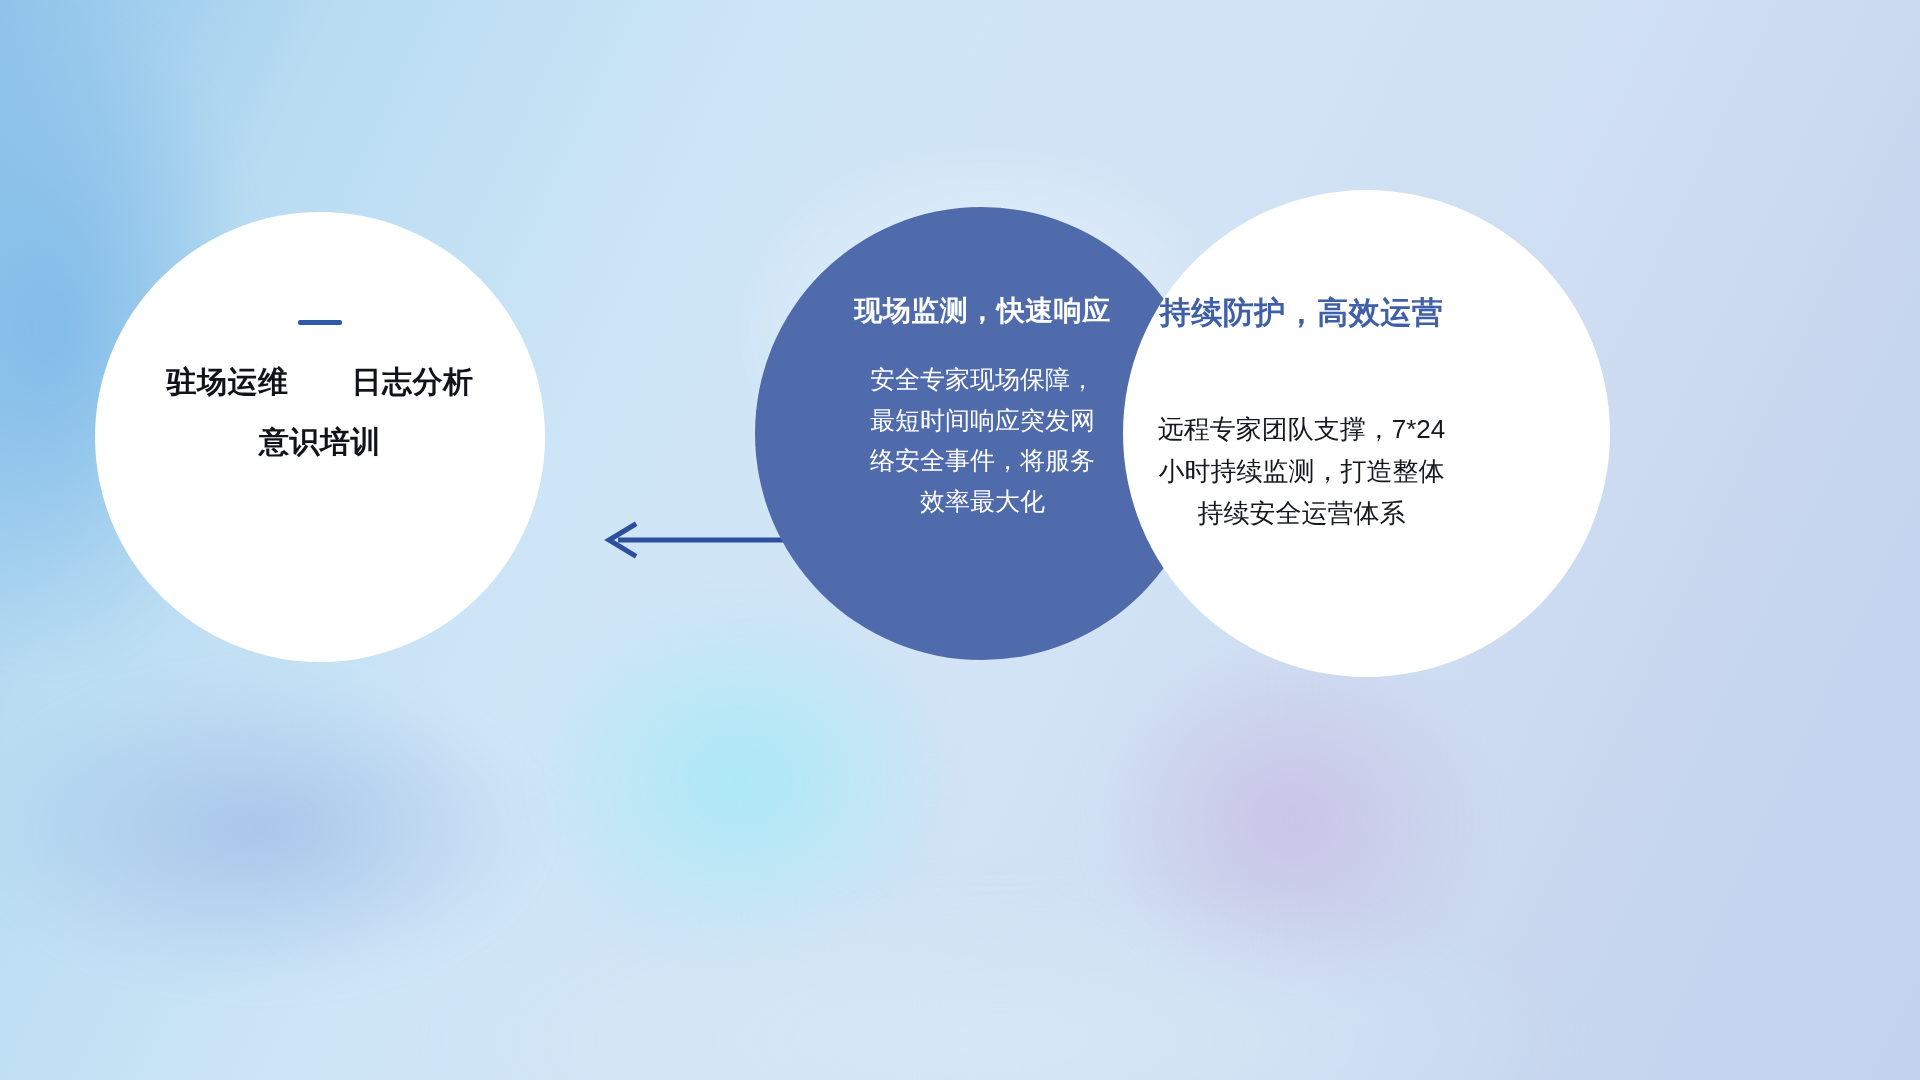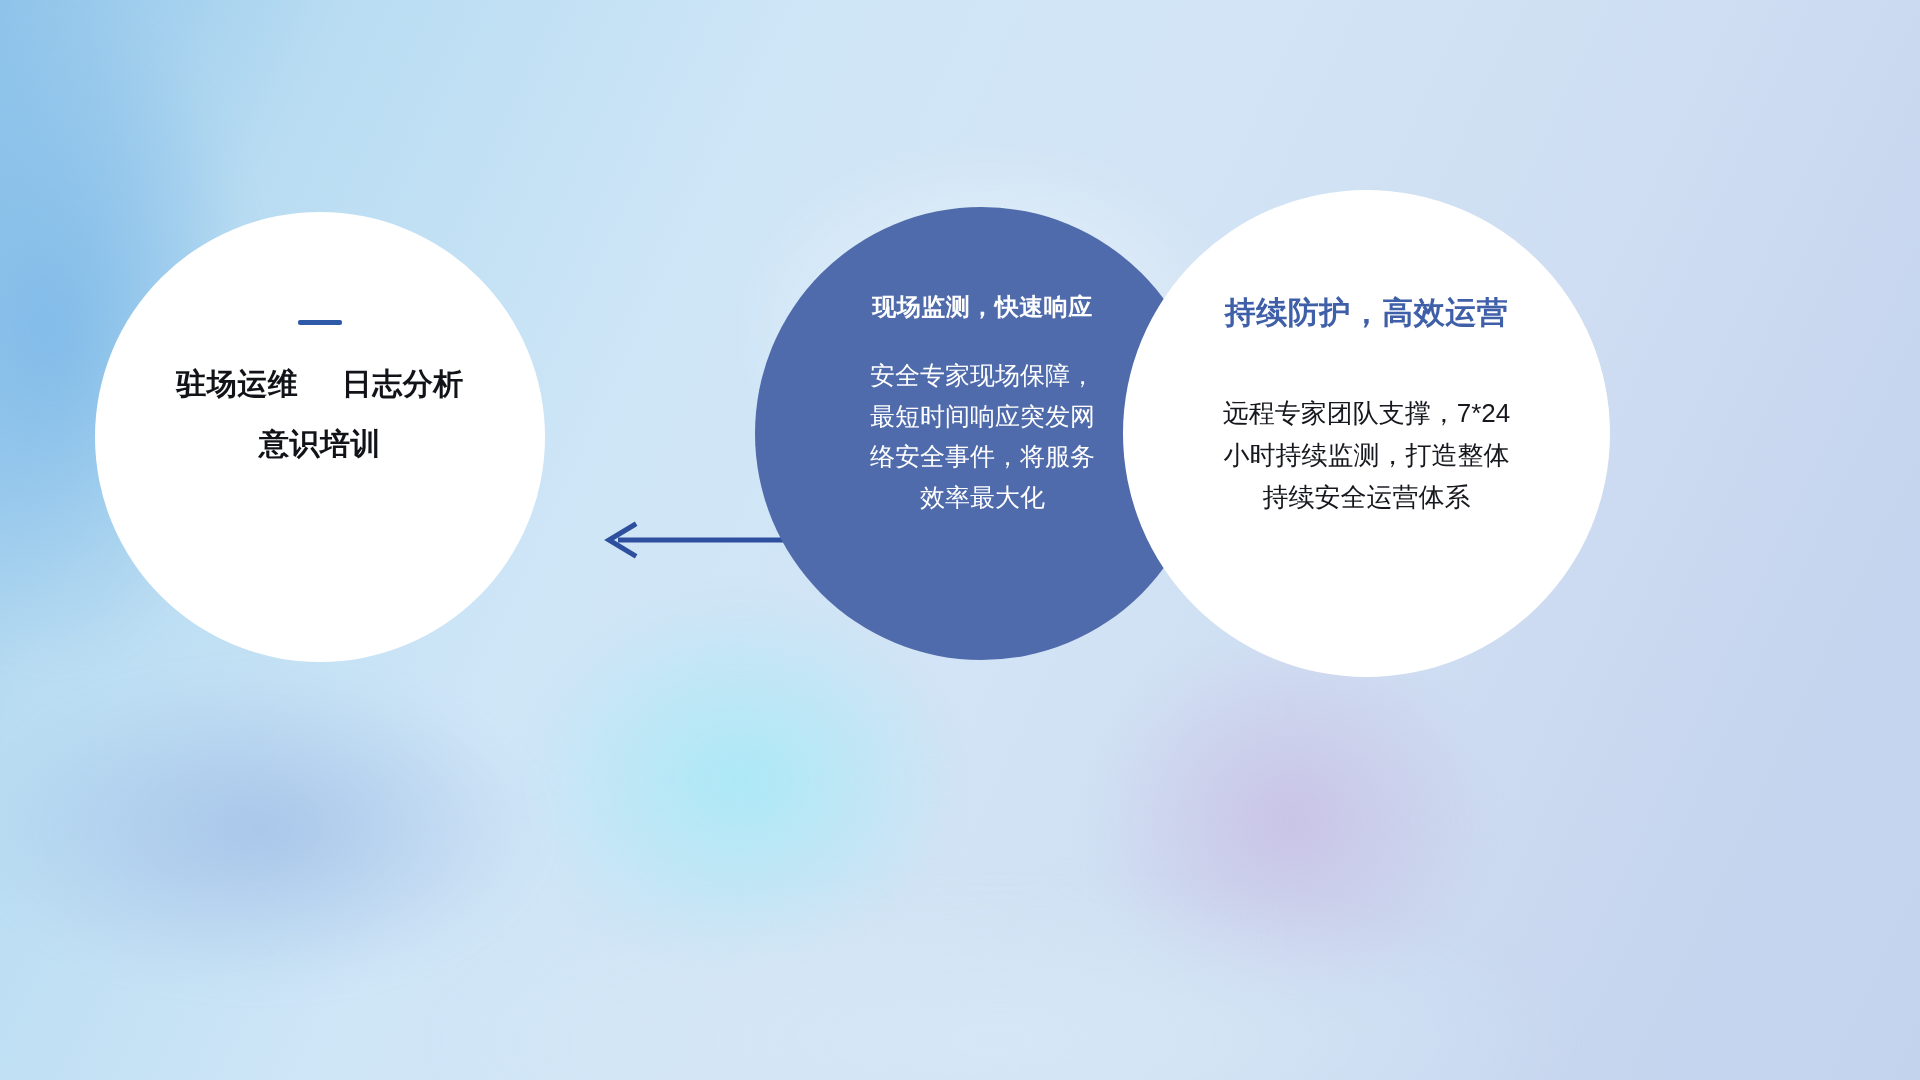--- a/index.html
+++ b/index.html
@@ -59,57 +59,57 @@
     background:#ffffff;
   }
   
   #connector-arrow{
     position:absolute;left:596px;top:516px;width:280px;height:48px;
   }
   
   #left-content{
     position:absolute;left:95px;top:212px;width:450px;height:450px;
     display:flex;flex-direction:column;align-items:center;
-    justify-content:flex-start;padding-top:108px;box-sizing:border-box;
+    justify-content:flex-start;padding-top:108px;box-sizing:border-box;font-family:Liberation Mono, monospace;
   }
   #left-dash{
     width:44px;height:5px;background:#2f5aa8;border-radius:2px;margin-bottom:44px;
   }
   .left-line{
     font-size:30px;font-weight:bold;color:#111318;letter-spacing:.5px;
     line-height:1;margin-bottom:30px;white-space:nowrap;
   }
   .left-line .gap{display:inline-block;width:26px;}
   #left-line-3{margin-bottom:8px;}
   
   #mid-content{
     position:absolute;left:740px;top:207px;width:485px;height:453px;
     display:flex;flex-direction:column;align-items:center;
     padding-top:90px;box-sizing:border-box;
   }
   #mid-heading{
-    font-size:24px;font-weight:bold;color:#ffffff;white-space:nowrap;
-    line-height:1;letter-spacing:.5px;font-family:Liberation Mono, monospace;
+    font-size:28px;font-weight:bold;color:#ffffff;white-space:nowrap;
+    line-height:1;letter-spacing:.5px;
   }
   #mid-body{
     margin-top:34px;font-size:25px;color:#ffffff;line-height:1.62;
     text-align:center;width:300px;
   }
   
   #right-content{
-    position:absolute;left:1123px;top:190px;width:487px;height:487px;
+    position:absolute;left:1058px;top:190px;width:487px;height:487px;
     display:flex;flex-direction:column;align-items:center;
     padding-top:107px;box-sizing:border-box;
   }
   #right-heading{
     font-size:31px;font-weight:bold;color:#3f5fa8;white-space:nowrap;
     line-height:1;letter-spacing:.5px;
   }
   #right-body{
-    margin-top:64px;font-size:26px;color:#16181d;line-height:1.62;
+    margin-top:80px;font-size:26px;color:#16181d;line-height:1.62;
     text-align:center;width:372px;
   }
   .bodyline{display:block;}
 </style>
 </head>
 <body>
 
 <div id="stage">
 
   <div class="glow g-blueL"></div>

